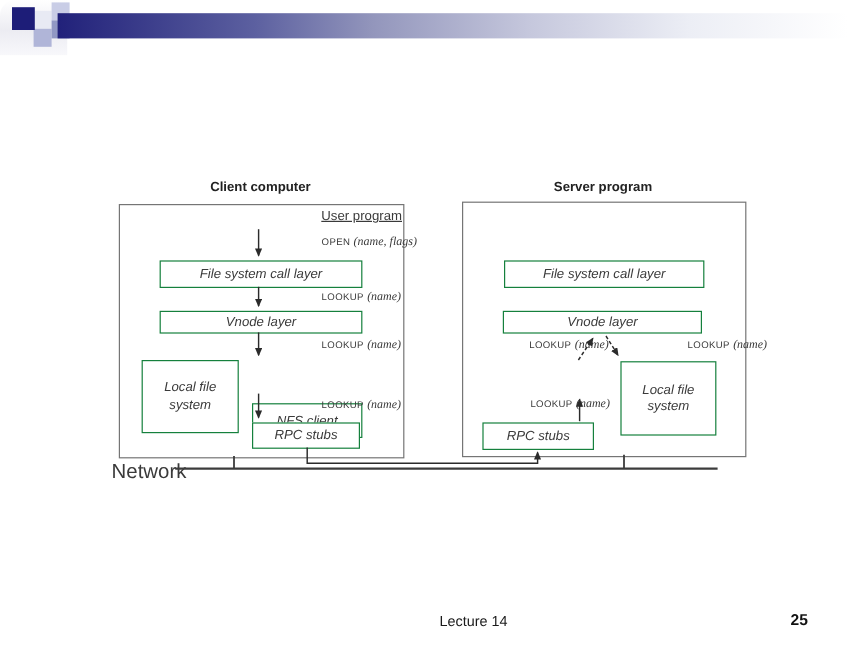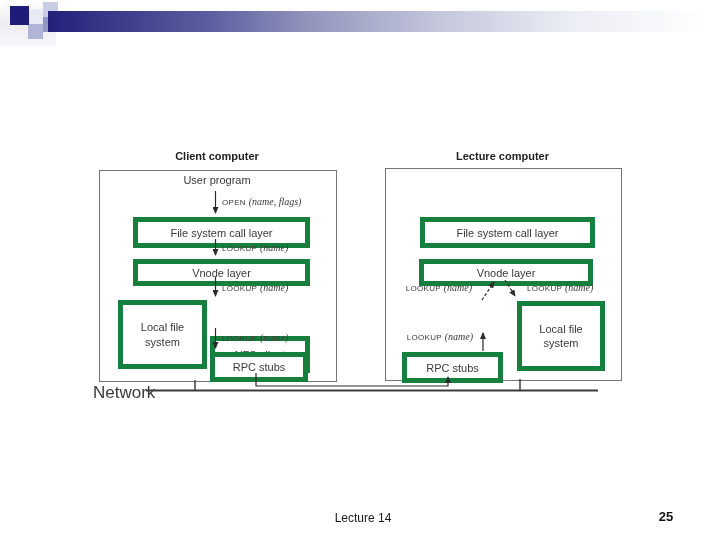--- a/index.html
+++ b/index.html
@@ -9,53 +9,53 @@
   }
   .abs{position:absolute;}
   
   .hdr-strip{left:0;top:0;width:56px;height:46px;
     background:linear-gradient(180deg,#ffffff 0%,#ececf2 55%,#f8f8fb 100%);}
   .hdr-bar{left:48px;top:11px;width:658px;height:21px;
     background:linear-gradient(90deg,#21217a 0%,#5c60a0 25%,#9396bc 40%,#c6c8dd 60%,#eceef5 80%,#ffffff 100%);}
   .sq{position:absolute;width:15px;height:15px;}
   
   .outer{position:absolute;border:1px solid #757575;background:transparent;}
-  .dbox{position:absolute;border:5px solid #15803d;background:#ffffff;
+  .dbox{position:absolute;border:1px solid #15803d;background:#ffffff;
     display:flex;align-items:center;justify-content:center;
-    font-size:11px;color:#3a3a3a;text-align:center;}
+    font-size:11px;color:#3a3a3a;text-align:center;font-style:italic;}
   .title{position:absolute;font-weight:bold;font-size:11px;color:#222;text-align:center;}
-  .plain-lbl{position:absolute;font-size:11px;color:#3a3a3a;text-align:center;}
+  .plain-lbl{position:absolute;font-size:11px;color:#3a3a3a;text-align:right;text-decoration:underline;}
   .call-lbl{position:absolute;font-size:10px;color:#3a3a3a;white-space:nowrap;}
-  .call-lbl .kw{font-size:8px;letter-spacing:0.3px;}
+  .call-lbl .kw{font-size:8px;letter-spacing:0.3px;margin-left:46px;}
   .call-lbl .args{font-style:italic;font-size:10px;font-family:Liberation Serif, serif;}
   .wrapbox{width:44px;line-height:1.3;}
   svg.overlay{position:absolute;left:0;top:0;width:720px;height:540px;pointer-events:none;}
   
-  .foot-lecture{position:absolute;left:303px;top:511px;width:120px;text-align:center;
+  .foot-lecture{position:absolute;left:303px;top:511px;width:120px;text-align:right;
     font-size:12px;color:#1a1a1a;}
   .foot-page{position:absolute;left:650px;top:509px;width:32px;text-align:center;
     font-size:13px;font-weight:bold;color:#111;}
 </style>
 </head>
 <body>
 
 <div id="slide">
 
   <div>
     <div class="abs hdr-strip"></div>
     <div class="sq" style="left:28px;top:9px;background:#e8eaf4;"></div>
     <div class="sq" style="left:43px;top:2px;background:#c9cde6;"></div>
     <div class="sq" style="left:28px;top:24px;background:#b0b5d8;"></div>
     <div class="sq" style="left:43px;top:17px;background:#9198c4;"></div>
     <div class="sq" style="left:10px;top:6px;width:19px;height:19px;background:#1d1d78;"></div>
     <div class="abs hdr-bar"></div>
   </div>
 
   <div class="title" style="left:99px;top:150px;width:236px;">Client computer</div>
-  <div class="title" style="left:385px;top:150px;width:235px;">Lecture computer</div>
+  <div class="title" style="left:385px;top:150px;width:235px;">Server program</div>
 
   <div class="outer" style="left:99px;top:170px;width:236px;height:210px;"></div>
   <div class="outer" style="left:385px;top:168px;width:235px;height:211px;"></div>
 
   <div class="plain-lbl" style="left:99px;top:174px;width:236px;">User program</div>
   <div class="dbox" style="left:133px;top:217px;width:167px;height:21px;">File system call layer</div>
   <div class="dbox" style="left:133px;top:259px;width:167px;height:17px;">Vnode layer</div>
   <div class="dbox" style="left:118px;top:300px;width:79px;height:59px;">
     <span class="wrapbox">Local file system</span>
   </div>

